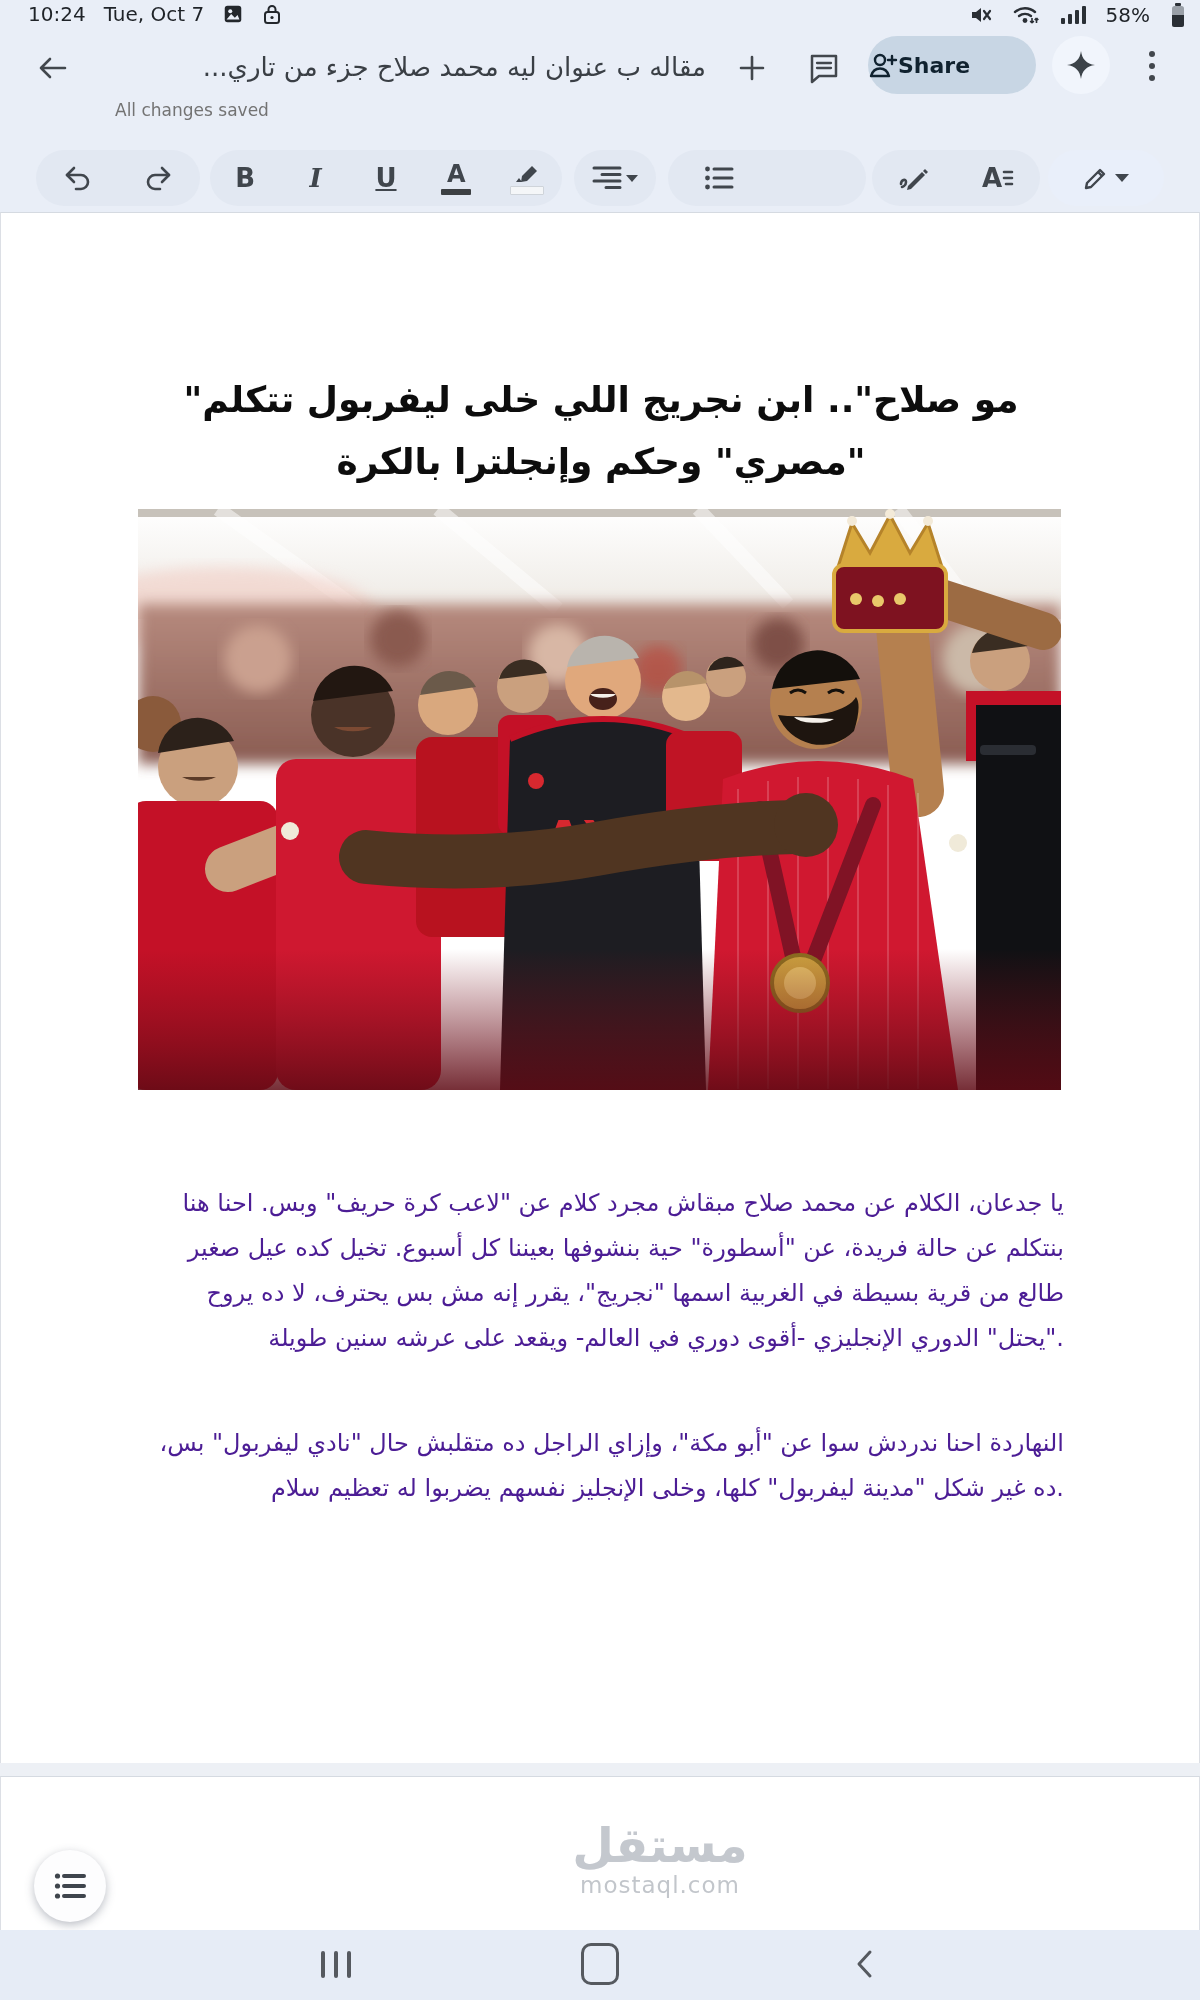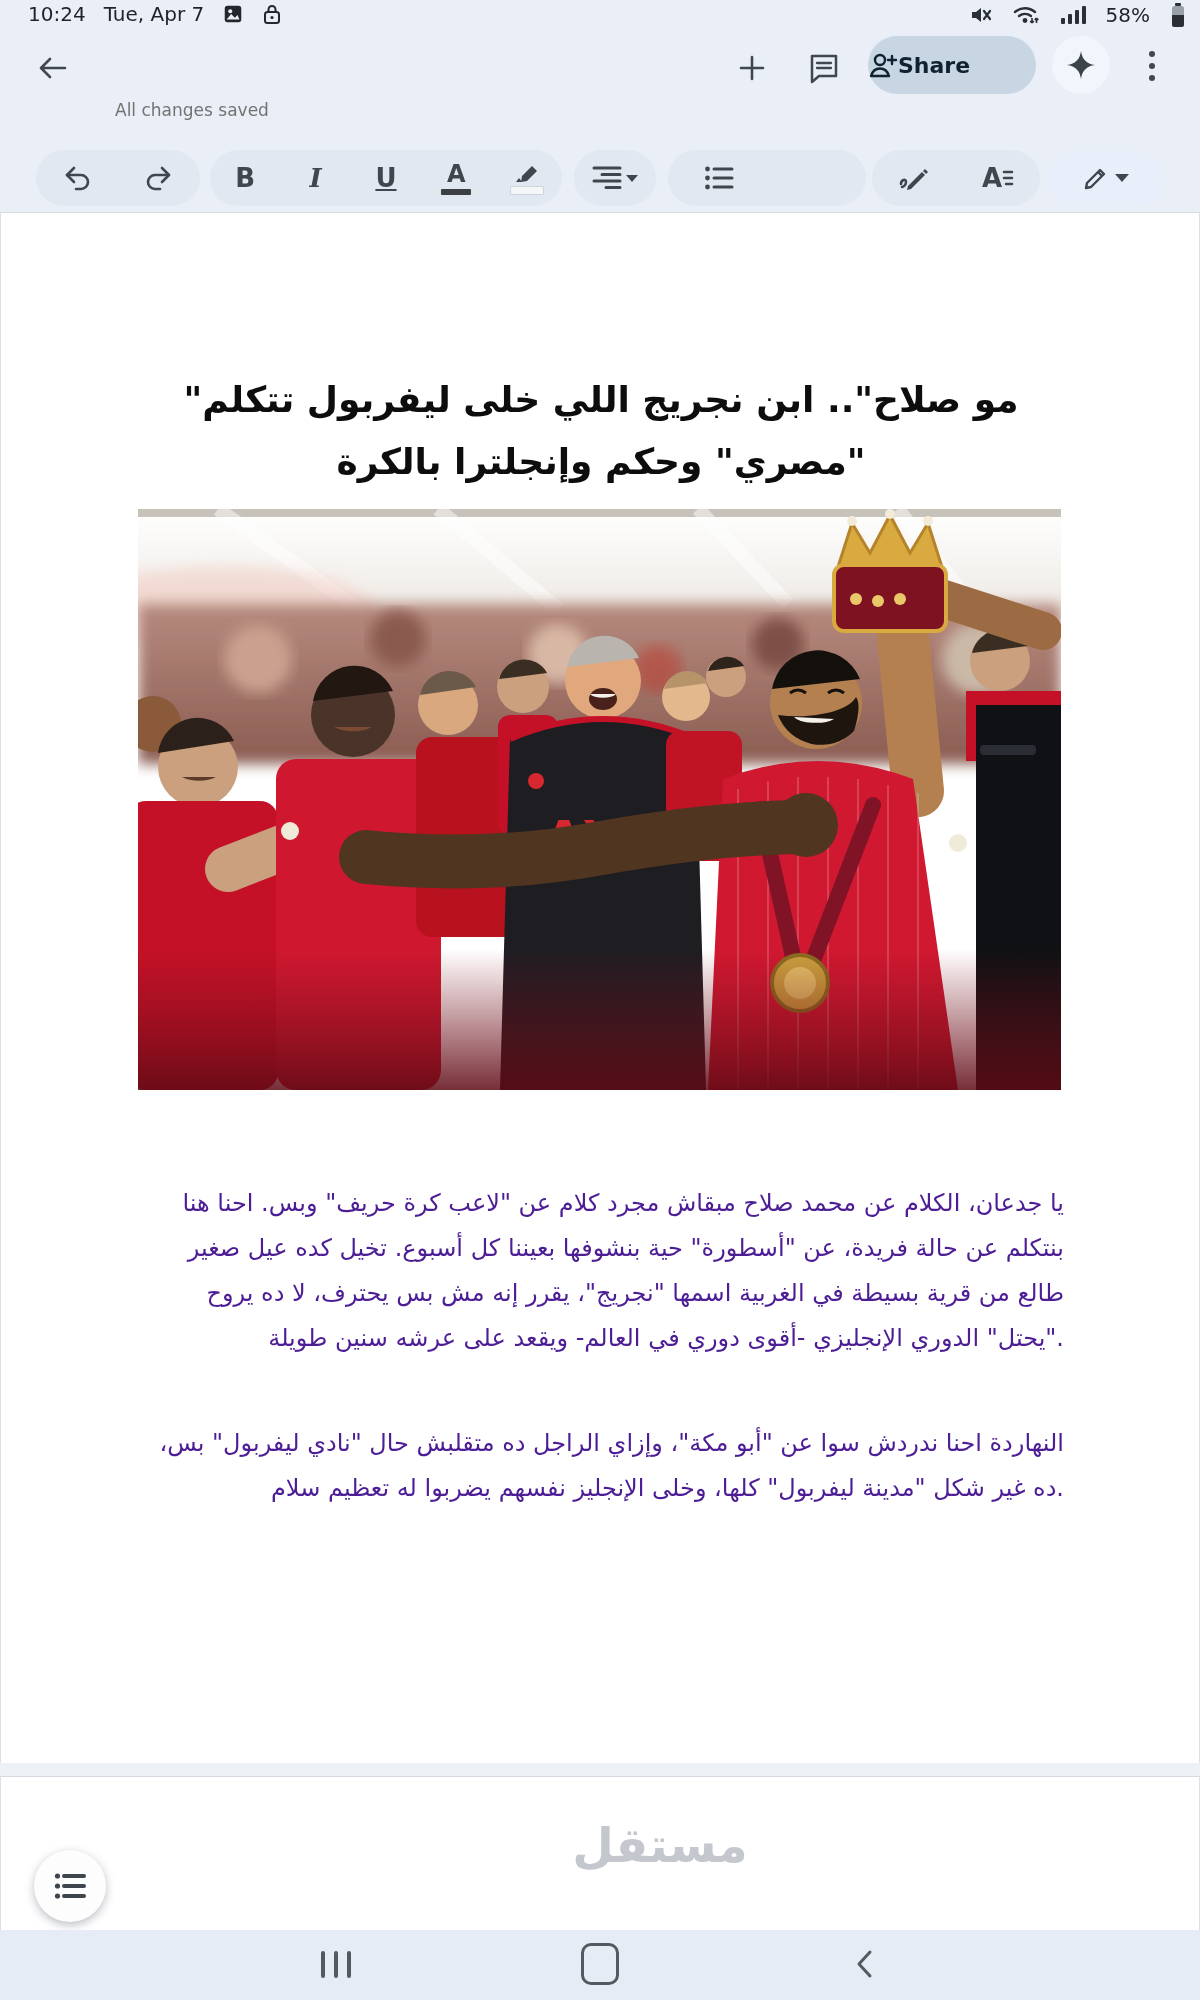--- a/index.html
+++ b/index.html
@@ -76,21 +76,21 @@
   svg{display:block;}
 </style>
 </head>
 <body>
 
 <div class="screen">
 
   <div class="abs statusbar">
     <div class="sb-left">
       <span>10:24</span>
-      <span>Tue, Apr 7</span>
+      <span>Tue, Oct 7</span>
       <span class="sb-ic">
         <svg width="22" height="22" viewBox="0 0 24 24">
             <rect x="3" y="3" width="18" height="18" rx="3" fill="#23272c"></rect>
             <circle cx="9" cy="9" r="2.2" fill="#e9eef7"></circle>
             <path d="M5 18l5-6 4 4 3-3 2 5z" fill="#e9eef7"></path>
           </svg>
       </span>
       <span class="sb-ic">
         <svg width="20" height="22" viewBox="0 0 20 22">
             <rect x="3" y="9" width="14" height="11" rx="2.5" fill="none" stroke="#23272c" stroke-width="2"></rect>
@@ -132,20 +132,21 @@
           </svg>
       </span>
     </div>
   </div>
 
   <div class="abs iconbtn back">
     <svg width="34" height="34" viewBox="0 0 34 34">
         <path d="M30 17H6M15 8l-9 9 9 9" fill="none" stroke="#42474d" stroke-width="2.6" stroke-linecap="round" stroke-linejoin="round"></path>
       </svg>
   </div>
+  <div class="abs doctitle">مقاله ب عنوان ليه محمد صلاح جزء من تاري...</div>
   <div class="abs savestatus">All changes saved</div>
 
   <div class="abs iconbtn plus">
     <svg width="32" height="32" viewBox="0 0 32 32">
         <path d="M16 5v22M5 16h22" stroke="#42474d" stroke-width="2.6" stroke-linecap="round"></path>
       </svg>
   </div>
   <div class="abs iconbtn comment">
     <svg width="34" height="34" viewBox="0 0 34 34">
         <path d="M5 5h24v20H12l-7 6z" fill="none" stroke="#42474d" stroke-width="2.5" stroke-linejoin="round"></path>
@@ -382,20 +383,21 @@
     <svg width="32" height="30" viewBox="0 0 32 30">
         <circle cx="3.5" cy="5" r="2.6" fill="#3f454d"></circle>
         <circle cx="3.5" cy="15" r="2.6" fill="#3f454d"></circle>
         <circle cx="3.5" cy="25" r="2.6" fill="#3f454d"></circle>
         <path d="M10 5h20M10 15h20M10 25h20" stroke="#3f454d" stroke-width="4" stroke-linecap="round"></path>
       </svg>
   </div>
 
   <div class="abs watermark">
     <div class="wm-brand">مستقل</div>
+    <div class="wm-domain">mostaql.com</div>
   </div>
 
   <div class="abs navbar">
     <div class="navbtn recents">
         <i></i>
         <i></i>
         <i></i>
       </div>
     <div class="navbtn" style="left:572px;">
         <span class="homeicon"></span>

